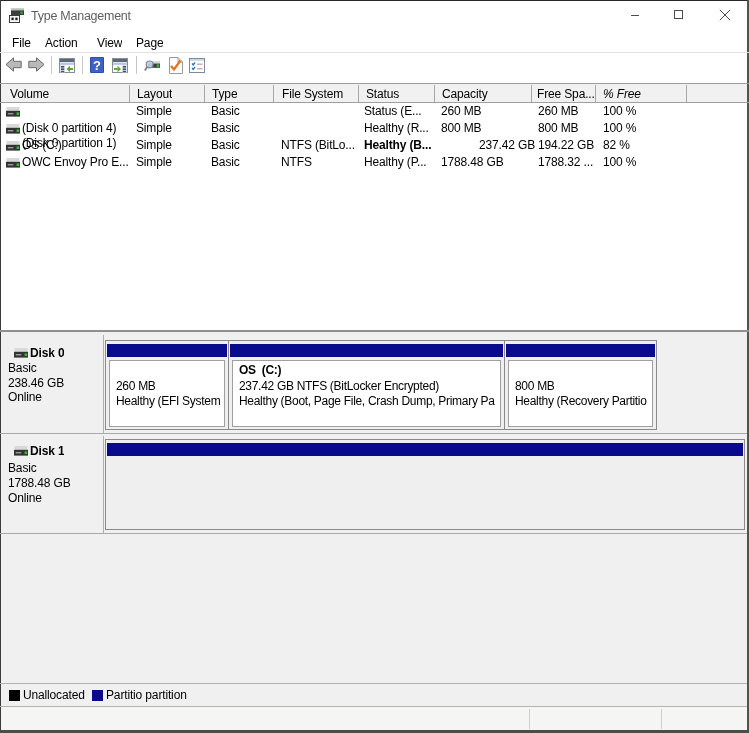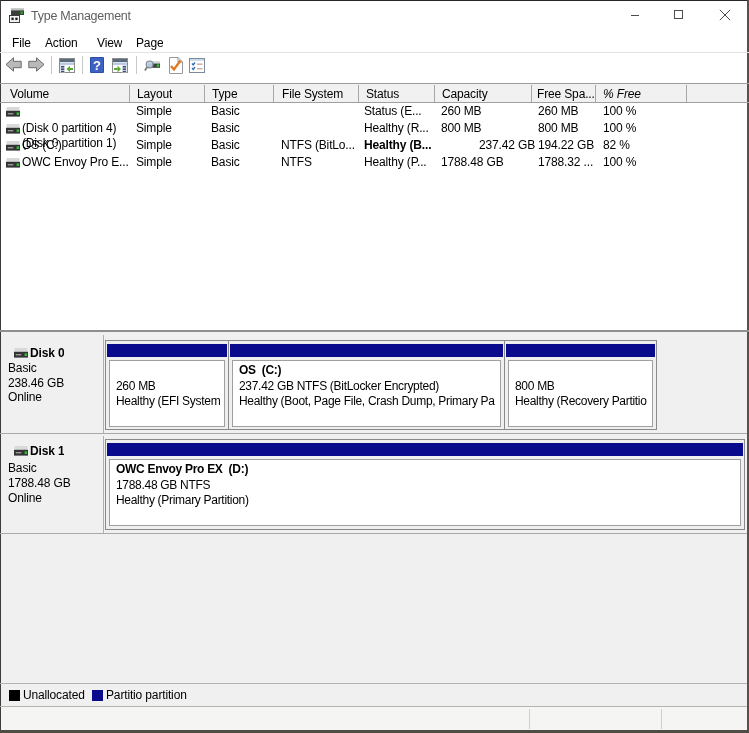--- a/index.html
+++ b/index.html
@@ -245,23 +245,20 @@
         <rect x="1.8" y="6" width="5.5" height="1.4" fill="#9a9a9a"></rect>
         <rect x="10.6" y="5.4" width="2.6" height="2.6" fill="#33bb33"></rect>
       </svg></div>
     <div class="abs nw" style="left:30px;top:444px;line-height:14px;font-weight:bold;">Disk 1</div>
     <div class="abs nw" style="left:8px;top:460.6px;line-height:14px;">Basic</div>
     <div class="abs nw" style="left:8px;top:475.7px;line-height:14px;">1788.48 GB</div>
     <div class="abs nw" style="left:8px;top:491.1px;line-height:14px;">Online</div>
   </div>
 <div class="abs" style="left:105px;top:439px;width:640px;height:91px;border:1px solid #8a8a8a;background:#efefef;">
   <div class="abs" style="left:1px;top:3px;width:636px;height:13px;background:#0a0a8c;"></div>
-  <div class="abs" style="left:3px;top:19px;width:632px;height:67px;border:1px solid #9f9f9f;background:#ffffff;">
-    <div class="nw" style="padding:2px 0 0 6px;line-height:15.7px;letter-spacing:-0.3px;"><b>OWC Envoy Pro EX&nbsp;&nbsp;(D:)</b><br>1788.48 GB NTFS<br>Healthy (Primary Partition)</div>
-  </div>
 </div>
 <div class="abs" style="left:0;top:533px;width:747px;height:1px;background:#a9a9a9;"></div>
 
 <div class="abs" style="left:0;top:683px;width:747px;height:1px;background:#b3b3b3;"></div>
 <div class="abs" style="left:9px;top:690px;width:11px;height:11px;background:#000000;"></div>
 <div class="abs nw" style="left:23px;top:689px;line-height:13px;">Unallocated</div>
 <div class="abs" style="left:92px;top:690px;width:11px;height:11px;background:#0a0a8c;"></div>
 <div class="abs nw" style="left:106px;top:689px;line-height:13px;">Partitio partition</div>
 <div class="abs" style="left:0;top:706px;width:747px;height:1px;background:#b3b3b3;"></div>
 

